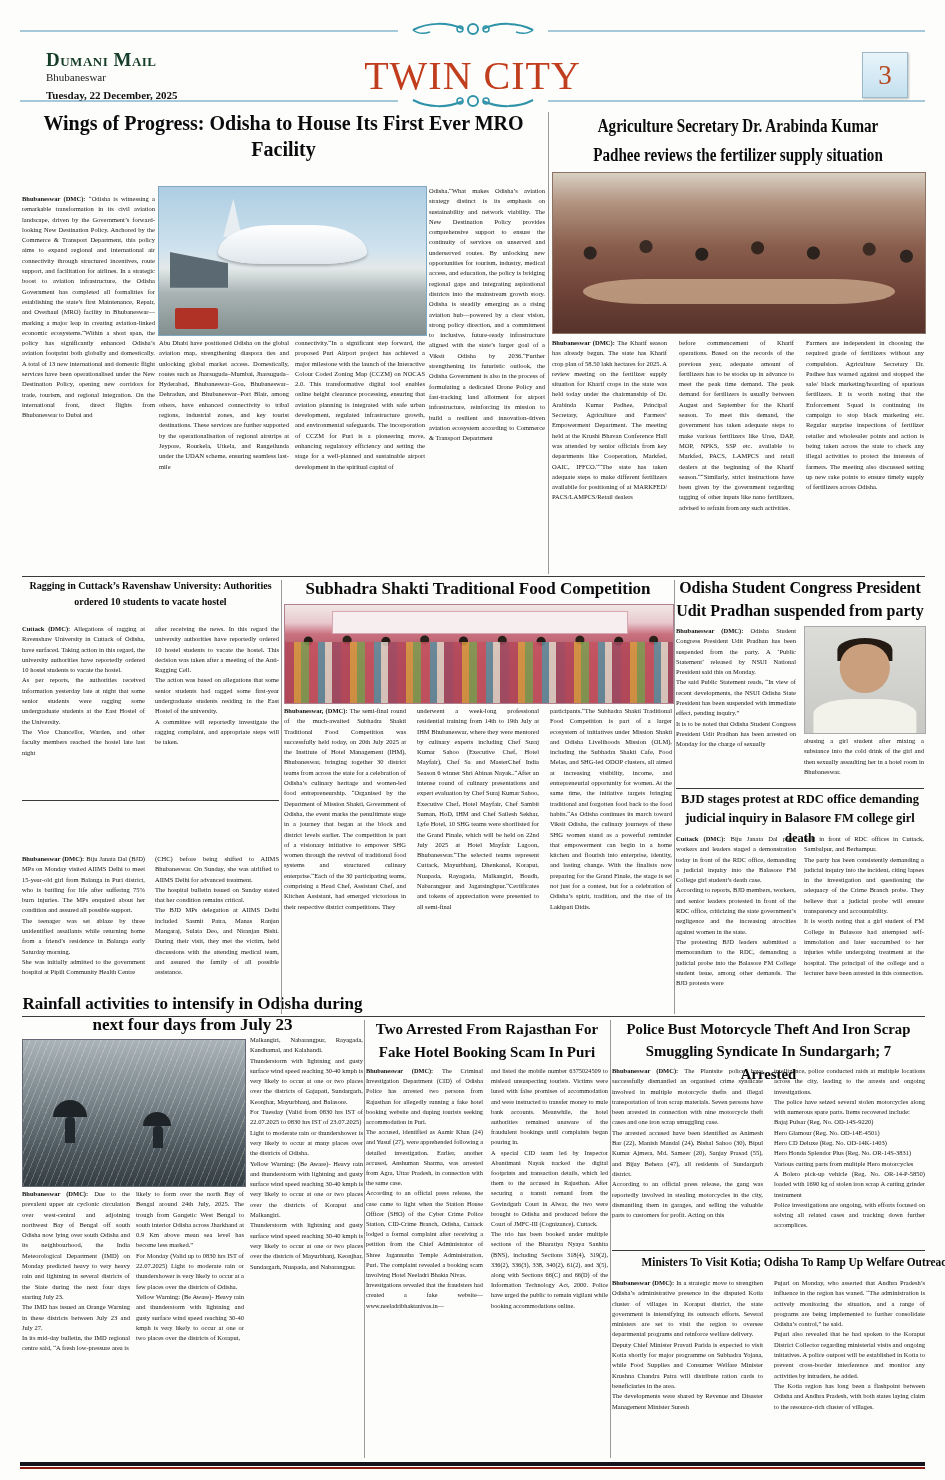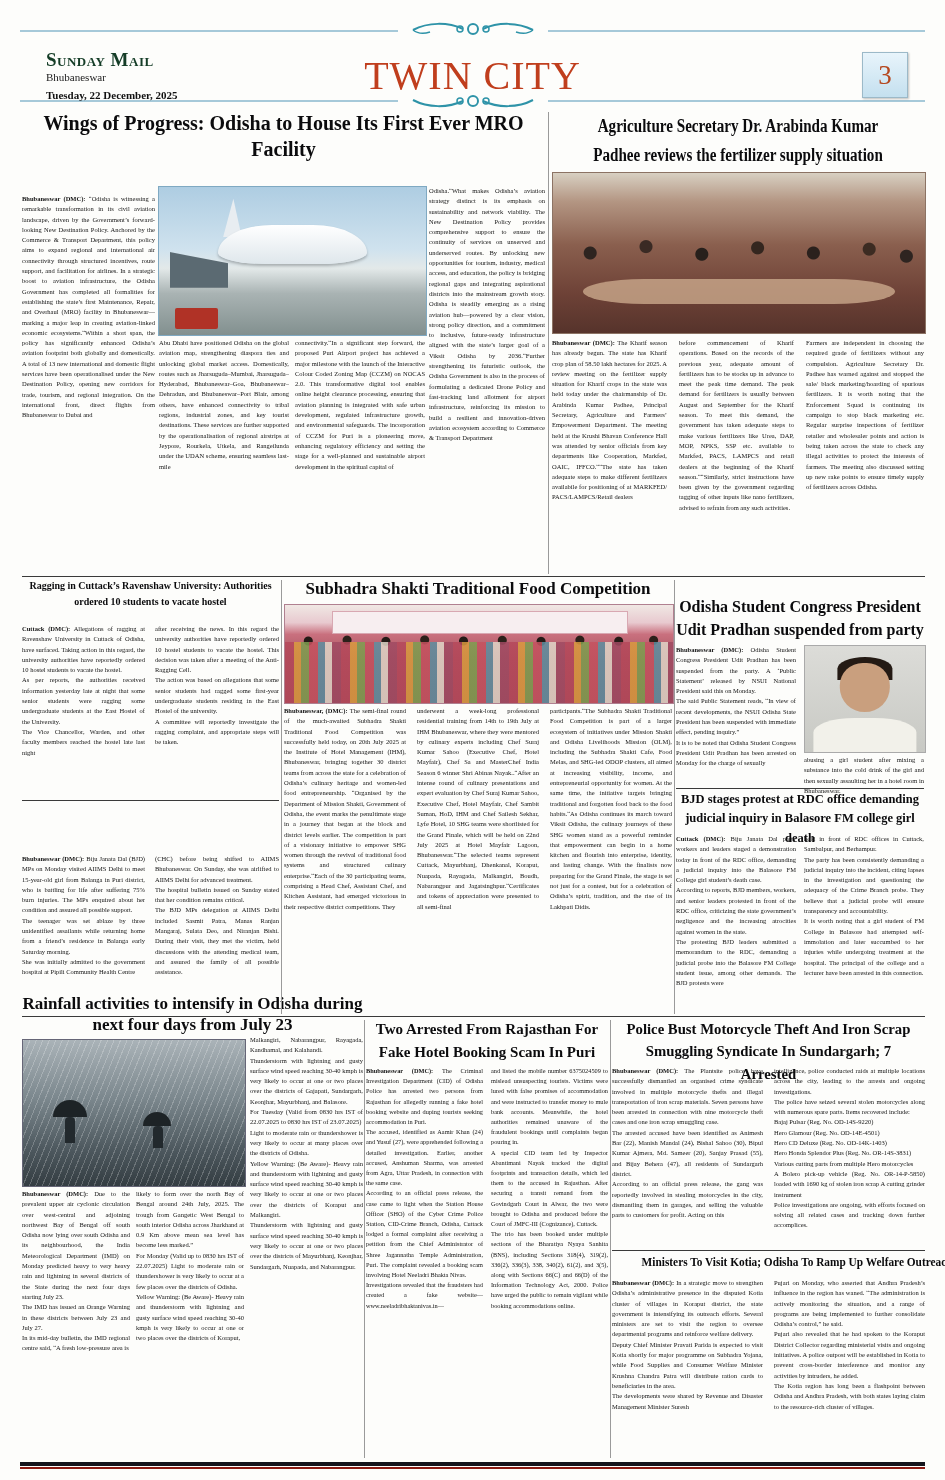--- a/index.html
+++ b/index.html
@@ -64,21 +64,21 @@
   <div class="ornament" style="top:92px;">
     <svg width="130" height="17" viewBox="0 0 130 17">
         <path d="M5 8 C20 16,40 16,55 9 M125 8 C110 16,90 16,75 9" stroke="#2e93a8" stroke-width="2" fill="none"></path>
         <circle cx="65" cy="9" r="5" fill="none" stroke="#2e93a8" stroke-width="2"></circle>
         <circle cx="52" cy="9" r="3" fill="none" stroke="#2e93a8" stroke-width="1.5"></circle>
         <circle cx="78" cy="9" r="3" fill="none" stroke="#2e93a8" stroke-width="1.5"></circle>
       </svg>
   </div>
 
   <div class="abs" style="left:46px;top:50px;">
-    <div class="masthead-name">Sunday Mail</div>
+    <div class="masthead-name">Dumani Mail</div>
     <div class="masthead-city">Bhubaneswar</div>
     <div class="masthead-date">Tuesday, 22 December, 2025</div>
   </div>
 
   <div class="abs section-title" style="left:0;width:945px;top:56px;">TWIN CITY</div>
 
   <div class="page-box" style="left:862px;top:52px;">
     <span>3</span>
   </div>
 
@@ -131,21 +131,21 @@
     <div class="photo sub-img" style="left:0;top:26px;width:388px;height:98px;">
       <div class="sub-banner"></div>
       <div class="sub-heads"></div>
       <div class="sub-crowd"></div>
     </div>
     <div class="col abs" style="left:0;top:128px;width:122px;height:308px;"><b class="dl">Bhubaneswar, (DMC):</b><span> The semi-final round of the much-awaited Subhadra Shakti Traditional Food Competition was successfully held today, on 20th July 2025 at the Institute of Hotel Management (IHM), Bhubaneswar, bringing together 30 district teams from across the state for a celebration of Odisha’s culinary heritage and women-led food entrepreneurship. “Organised by the Department of Mission Shakti, Government of Odisha, the event marks the penultimate stage in a journey that began at the block and district levels earlier. The competition is part of a visionary initiative to empower SHG women through the revival of traditional food systems and structured culinary enterprise.“Each of the 30 participating teams, comprising a Head Chef, Assistant Chef, and Kitchen Assistant, had emerged victorious in their respective district competitions. They</span></div>
     <div class="col abs" style="left:133px;top:128px;width:122px;height:308px;">underwent a week-long professional residential training from 14th to 19th July at IHM Bhubaneswar, where they were mentored by culinary experts including Chef Suraj Kumar Sahoo (Executive Chef, Hotel Mayfair), Chef Sa and MasterChef India Season 6 winner Shri Abinas Nayak..“After an intense round of culinary presentations and expert evaluation by Chef Suraj Kumar Sahoo, Executive Chef, Hotel Mayfair, Chef Sambit Suman, HoD, IHM and Chef Sailesh Sekhar, Lyfe Hotel, 10 SHG teams were shortlisted for the Grand Finale, which will be held on 22nd July 2025 at Hotel Mayfair Lagoon, Bhubaneswar.“The selected teams represent Cuttack, Mayurbhanj, Dhenkanal, Koraput, Nuapada, Rayagada, Malkangiri, Boudh, Nabarangpur and Jagatsinghpur.“Certificates and tokens of appreciation were presented to all semi-final</div>
     <div class="col abs" style="left:266px;top:128px;width:122px;height:308px;">participants.“The Subhadra Shakti Traditional Food Competition is part of a larger ecosystem of initiatives under Mission Shakti and Odisha Livelihoods Mission (OLM), including the Subhadra Shakti Cafe, Food Melas, and SHG-led ODOP clusters, all aimed at increasing visibility, income, and entrepreneurial opportunity for women. At the same time, the initiative targets bringing traditional and forgotten food back to the food habits.“As Odisha continues its march toward Viksit Odisha, the culinary journeys of these SHG women stand as a powerful reminder that empowerment can begin in a home kitchen and flourish into enterprise, identity, and lasting change. With the finalists now preparing for the Grand Finale, the stage is set not just for a contest, but for a celebration of Odisha’s spirit, tradition, and the rise of its Lakhpati Didis.</div>
   </div>
 
-  <div class="abs" style="left:676px;top:595px;width:248px;height:210px;">
+  <div class="abs" style="left:676px;top:576px;width:248px;height:210px;">
     <div class="headline" style="font-size:16px;line-height:1.45;">Odisha Student Congress President Udit Pradhan suspended from party</div>
     <div class="col abs" style="left:0;top:50px;width:120px;height:160px;"><b class="dl">Bhubaneswar (DMC):</b><span> Odisha Student Congress President Udit Pradhan has been suspended from the party. A ‘Public Statement’ released by NSUI National President said this on Monday.
 The said Public Statement reads, “In view of recent developments, the NSUI Odisha State President has been suspended with immediate effect, pending inquiry.”
 It is to be noted that Odisha Student Congress President Udit Pradhan has been arrested on Monday for the charge of sexually</span></div>
     <div class="photo udit-img" style="left:128px;top:50px;width:120px;height:106px;">
       <div class="udit-hair"></div>
       <div class="udit-head"></div>
       <div class="udit-body"></div>
     </div>
     <div class="col abs" style="left:128px;top:160px;width:120px;height:50px;">abusing a girl student after mixing a substance into the cold drink of the girl and then sexually assaulting her in a hotel room in Bhubaneswar.</div>

